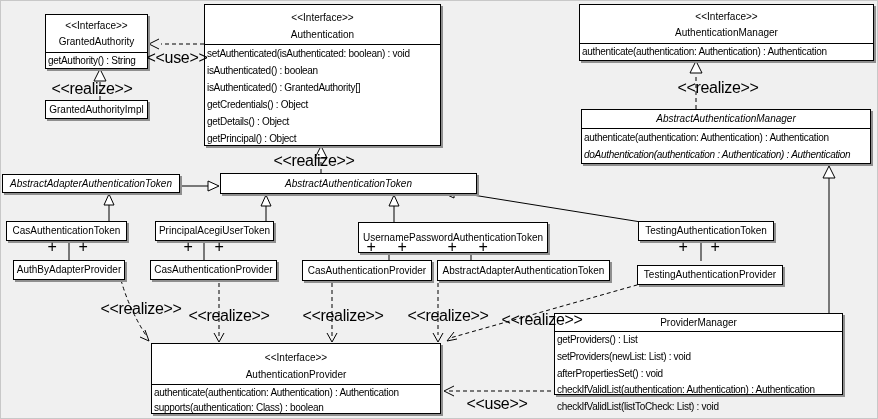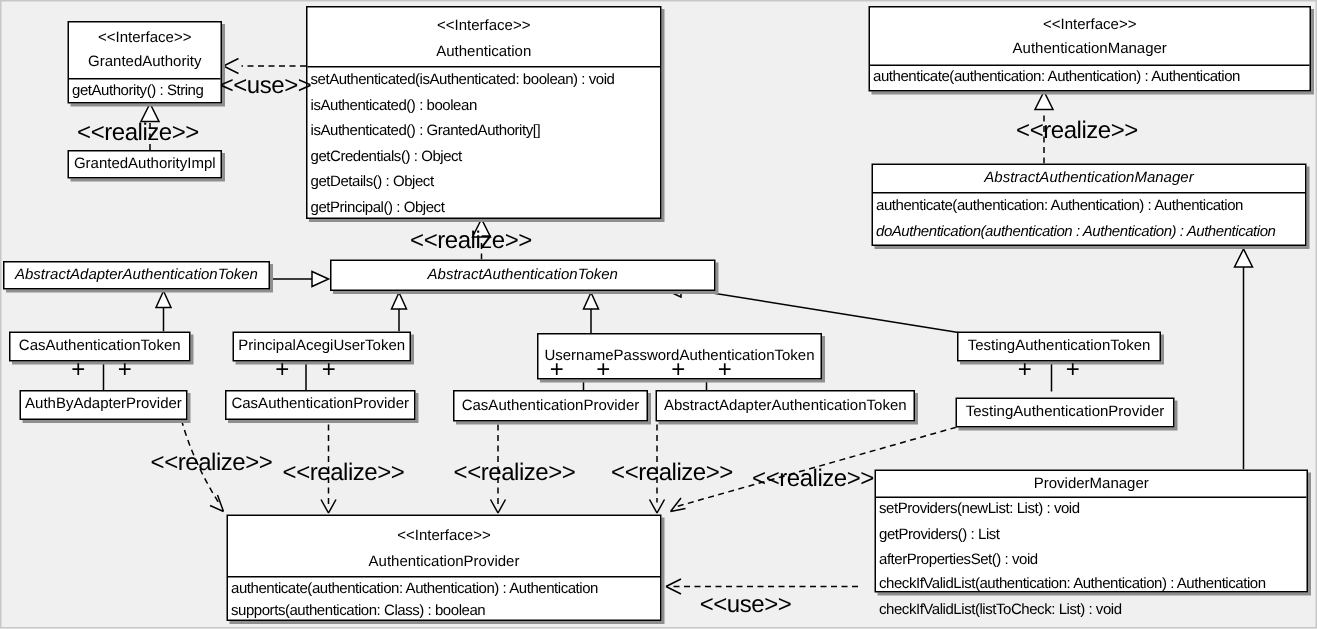--- a/index.html
+++ b/index.html
@@ -215,27 +215,27 @@
     <div class="hdr" style="height:40px;padding-top:5px;line-height:17px">
       <div>&lt;&lt;Interface&gt;&gt;</div>
       <div>AuthenticationProvider</div>
     </div>
     <div class="methods" style="line-height:15px">
       <div class="m">authenticate(authentication: Authentication) : Authentication</div>
       <div class="m">supports(authentication: Class) : boolean</div>
     </div>
   </div>
 
-  <div class="box" style="left:582px;top:312px;width:289px;height:82px">
+  <div class="box" style="left:553px;top:312px;width:289px;height:82px">
     <div class="hdr" style="height:17px;line-height:17px">
       <div>ProviderManager</div>
     </div>
     <div class="methods" style="line-height:16.8px">
+      <div class="m">getProviders() : List</div>
       <div class="m">setProviders(newList: List) : void</div>
-      <div class="m">getProviders() : List</div>
       <div class="m">afterPropertiesSet() : void</div>
       <div class="m">checkIfValidList(authentication: Authentication) : Authentication</div>
       <div class="m">checkIfValidList(listToCheck: List) : void</div>
     </div>
   </div>
 
   <span class="lbl" style="left:176px;top:57px">&lt;&lt;use&gt;&gt;</span>
   <span class="lbl" style="left:496px;top:403px">&lt;&lt;use&gt;&gt;</span>
 
   <span class="lbl" style="left:91px;top:88px">&lt;&lt;realize&gt;&gt;</span>

